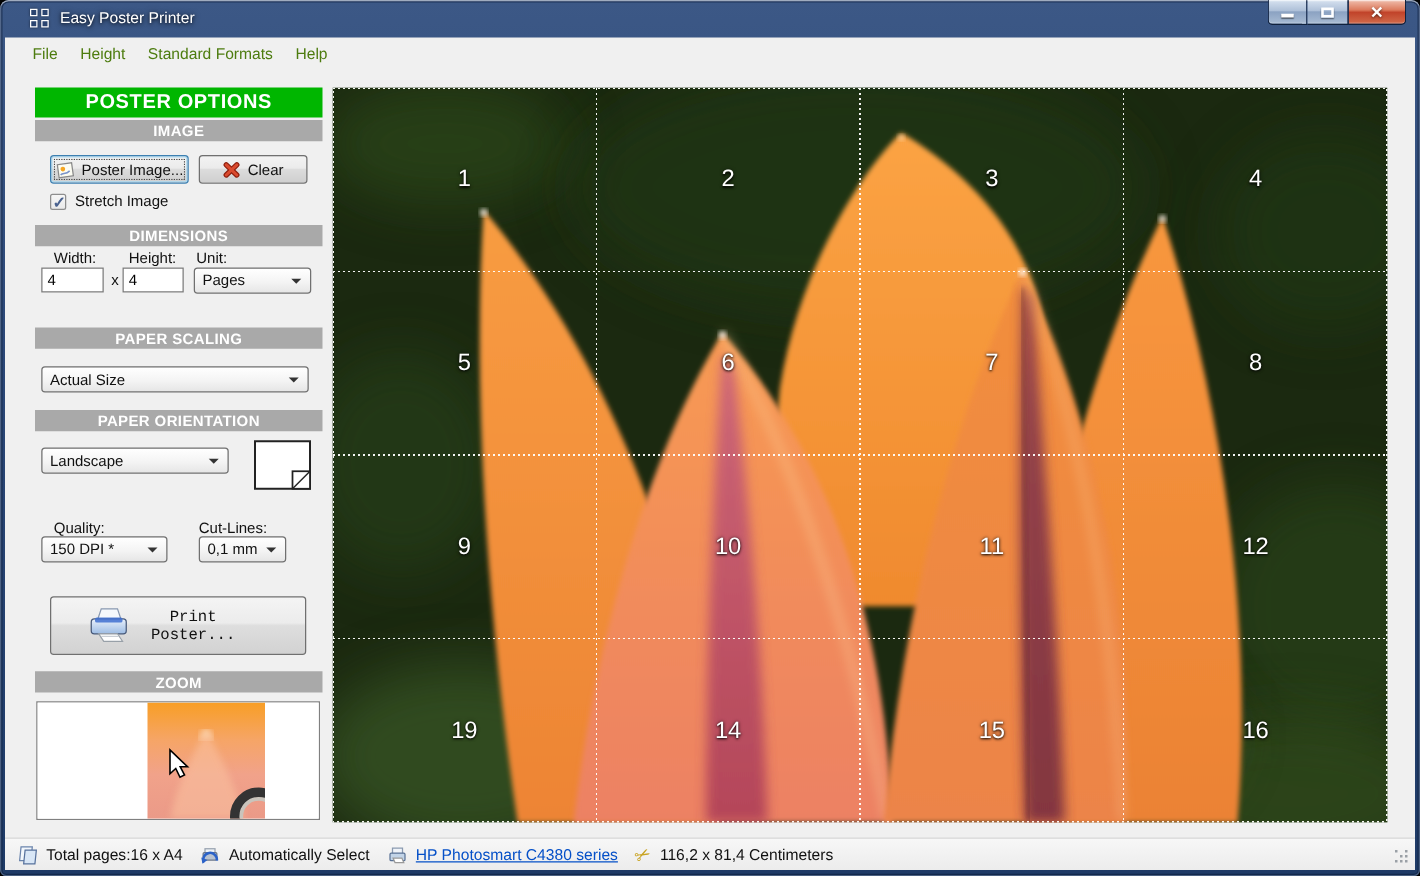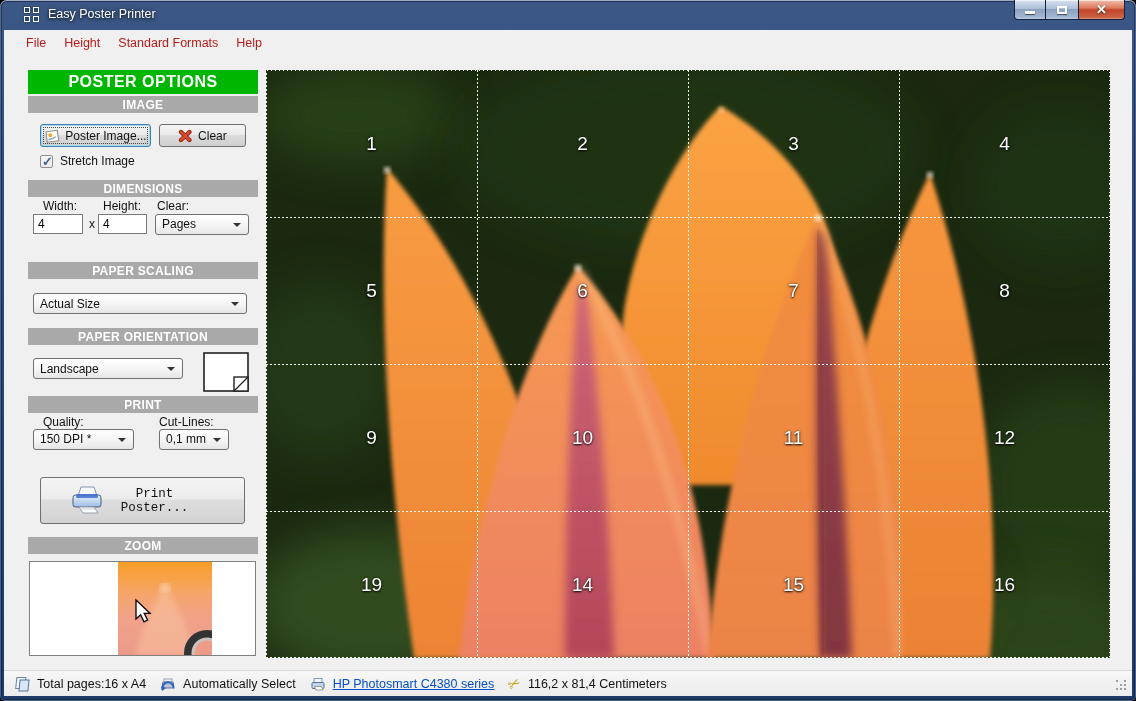--- a/index.html
+++ b/index.html
@@ -28,21 +28,21 @@
         background:linear-gradient(180deg,#D7E2F0 0%,#AEC0D8 45%,#8BA2C2 50%,#A9BCD4 100%); }
   .wbtn.close { width:46px; border-left:none; border-radius:0 0 4px 0;
         background:linear-gradient(180deg,#F0BFAE 0%,#DC7A5C 42%,#C1432A 52%,#D06A4A 100%); }
   .glyph-min { width:10px; height:3px; background:#fff; box-shadow:0 1px 1px rgba(0,0,0,.6); margin-top:6px; }
   .glyph-max { width:10px; height:8px; border:2px solid #fff; box-shadow:0 1px 1px rgba(0,0,0,.5); }
   .glyph-x  { color:#fff; font-size:13px; font-weight:bold; text-shadow:0 1px 2px rgba(0,0,0,.6); }
 
   .client { position:absolute; left:4px; right:4px; top:30px; bottom:5px; background:#F0F0F0; overflow:hidden; }
 
   .menubar { height:26px; display:flex; align-items:center; padding-left:13px; }
-  .menu-item { padding:4px 9px; font-size:12.5px; color:#b91c1c; }
+  .menu-item { padding:4px 9px; font-size:12.5px; color:#4d7c0f; }
 
   
   .sidebar { position:absolute; left:24px; top:40px; width:230px; height:592px; font-size:12px; }
   .sb-green { position:absolute; top:0; left:0; right:0; height:24px; background:#00B600;
               color:#fff; font-weight:bold; font-size:16px; letter-spacing:.5px;
               display:flex; align-items:center; justify-content:center; }
   .band { position:absolute; left:0; right:0; height:17px; background:#A9A9A9; color:#fff;
           font-weight:bold; font-size:12px; display:flex; align-items:center; justify-content:center;
           letter-spacing:.3px; }
   .row { position:absolute; left:5px; right:5px; display:flex; align-items:center; }
@@ -159,21 +159,21 @@
         <div class="checkbox">
             <span class="tick" id="stretch-tick">✓</span>
           </div>
         <span class="lbl">Stretch Image</span>
       </div>
 
       <div class="band" style="top:110px">DIMENSIONS</div>
       <div class="row" style="top:136px;">
         <span class="lbl" style="position:absolute;left:10px">Width:</span>
         <span class="lbl" style="position:absolute;left:70px">Height:</span>
-        <span class="lbl" style="position:absolute;left:124px">Clear:</span>
+        <span class="lbl" style="position:absolute;left:124px">Unit:</span>
       </div>
       <div class="row" style="top:154px;">
         <input class="field" style="position: absolute; left: 0px; width: 50px;" value="4">
         <span class="lbl" style="position:absolute;left:56px">x</span>
         <input class="field" style="position: absolute; left: 65px; width: 49px;" value="4">
         <div class="combo" style="position:absolute;left:122px;width:94px">
           <span>Pages</span>
           <span class="arrow"></span>
         </div>
       </div>
@@ -192,21 +192,20 @@
           <span>Landscape</span>
           <span class="arrow"></span>
         </div>
       </div>
       <svg class="paper-preview" style="left:175px; top:282px" width="46" height="40" viewBox="0 0 46 40">
         <rect x="1" y="1" width="44" height="38" fill="#fff" stroke="#222" stroke-width="1.6"></rect>
         <rect x="31" y="25" width="14" height="14" fill="#fff" stroke="#222" stroke-width="1.4"></rect>
         <line x1="31" y1="39" x2="45" y2="25" stroke="#222" stroke-width="1.2"></line>
       </svg>
 
-      <div class="band" style="top:326px">PRINT</div>
       <div class="row" style="top:352px;">
         <span class="lbl" style="position:absolute;left:10px">Quality:</span>
         <span class="lbl" style="position:absolute;left:126px">Cut-Lines:</span>
       </div>
       <div class="row" style="top:369px;">
         <div class="combo" style="position:absolute;left:0;width:101px">
           <span>150 DPI *</span>
           <span class="arrow"></span>
         </div>
         <div class="combo" style="position:absolute;left:126px;width:70px">

